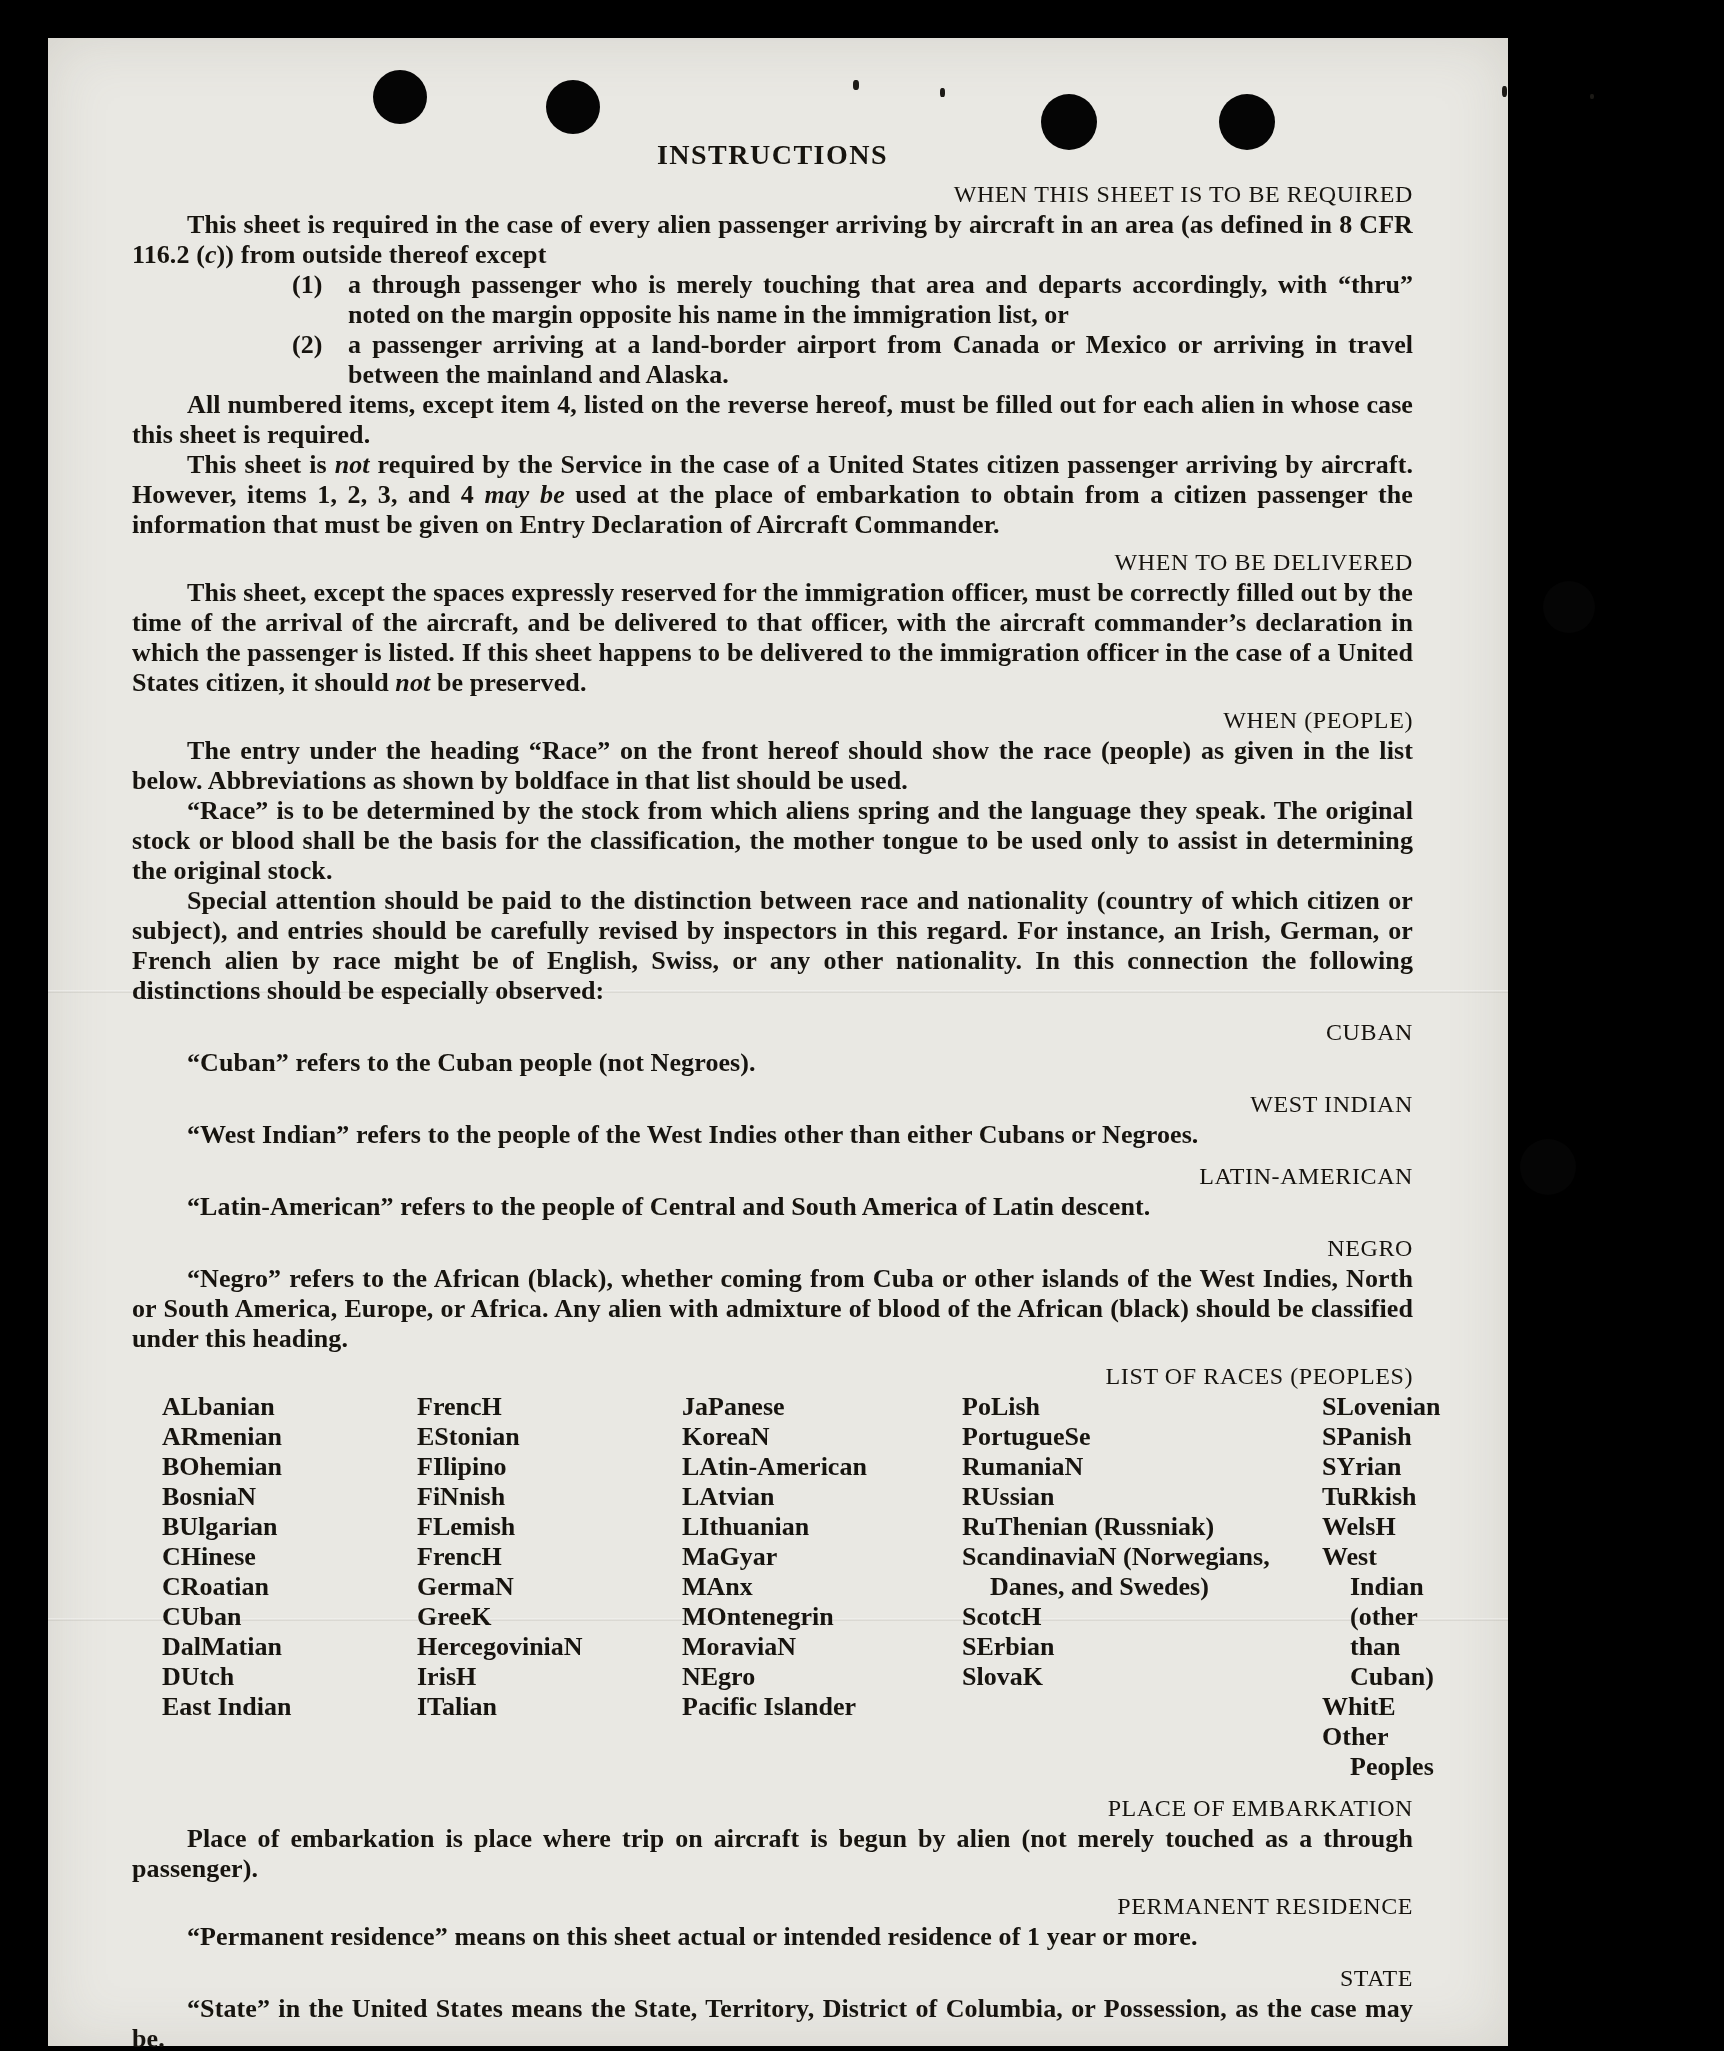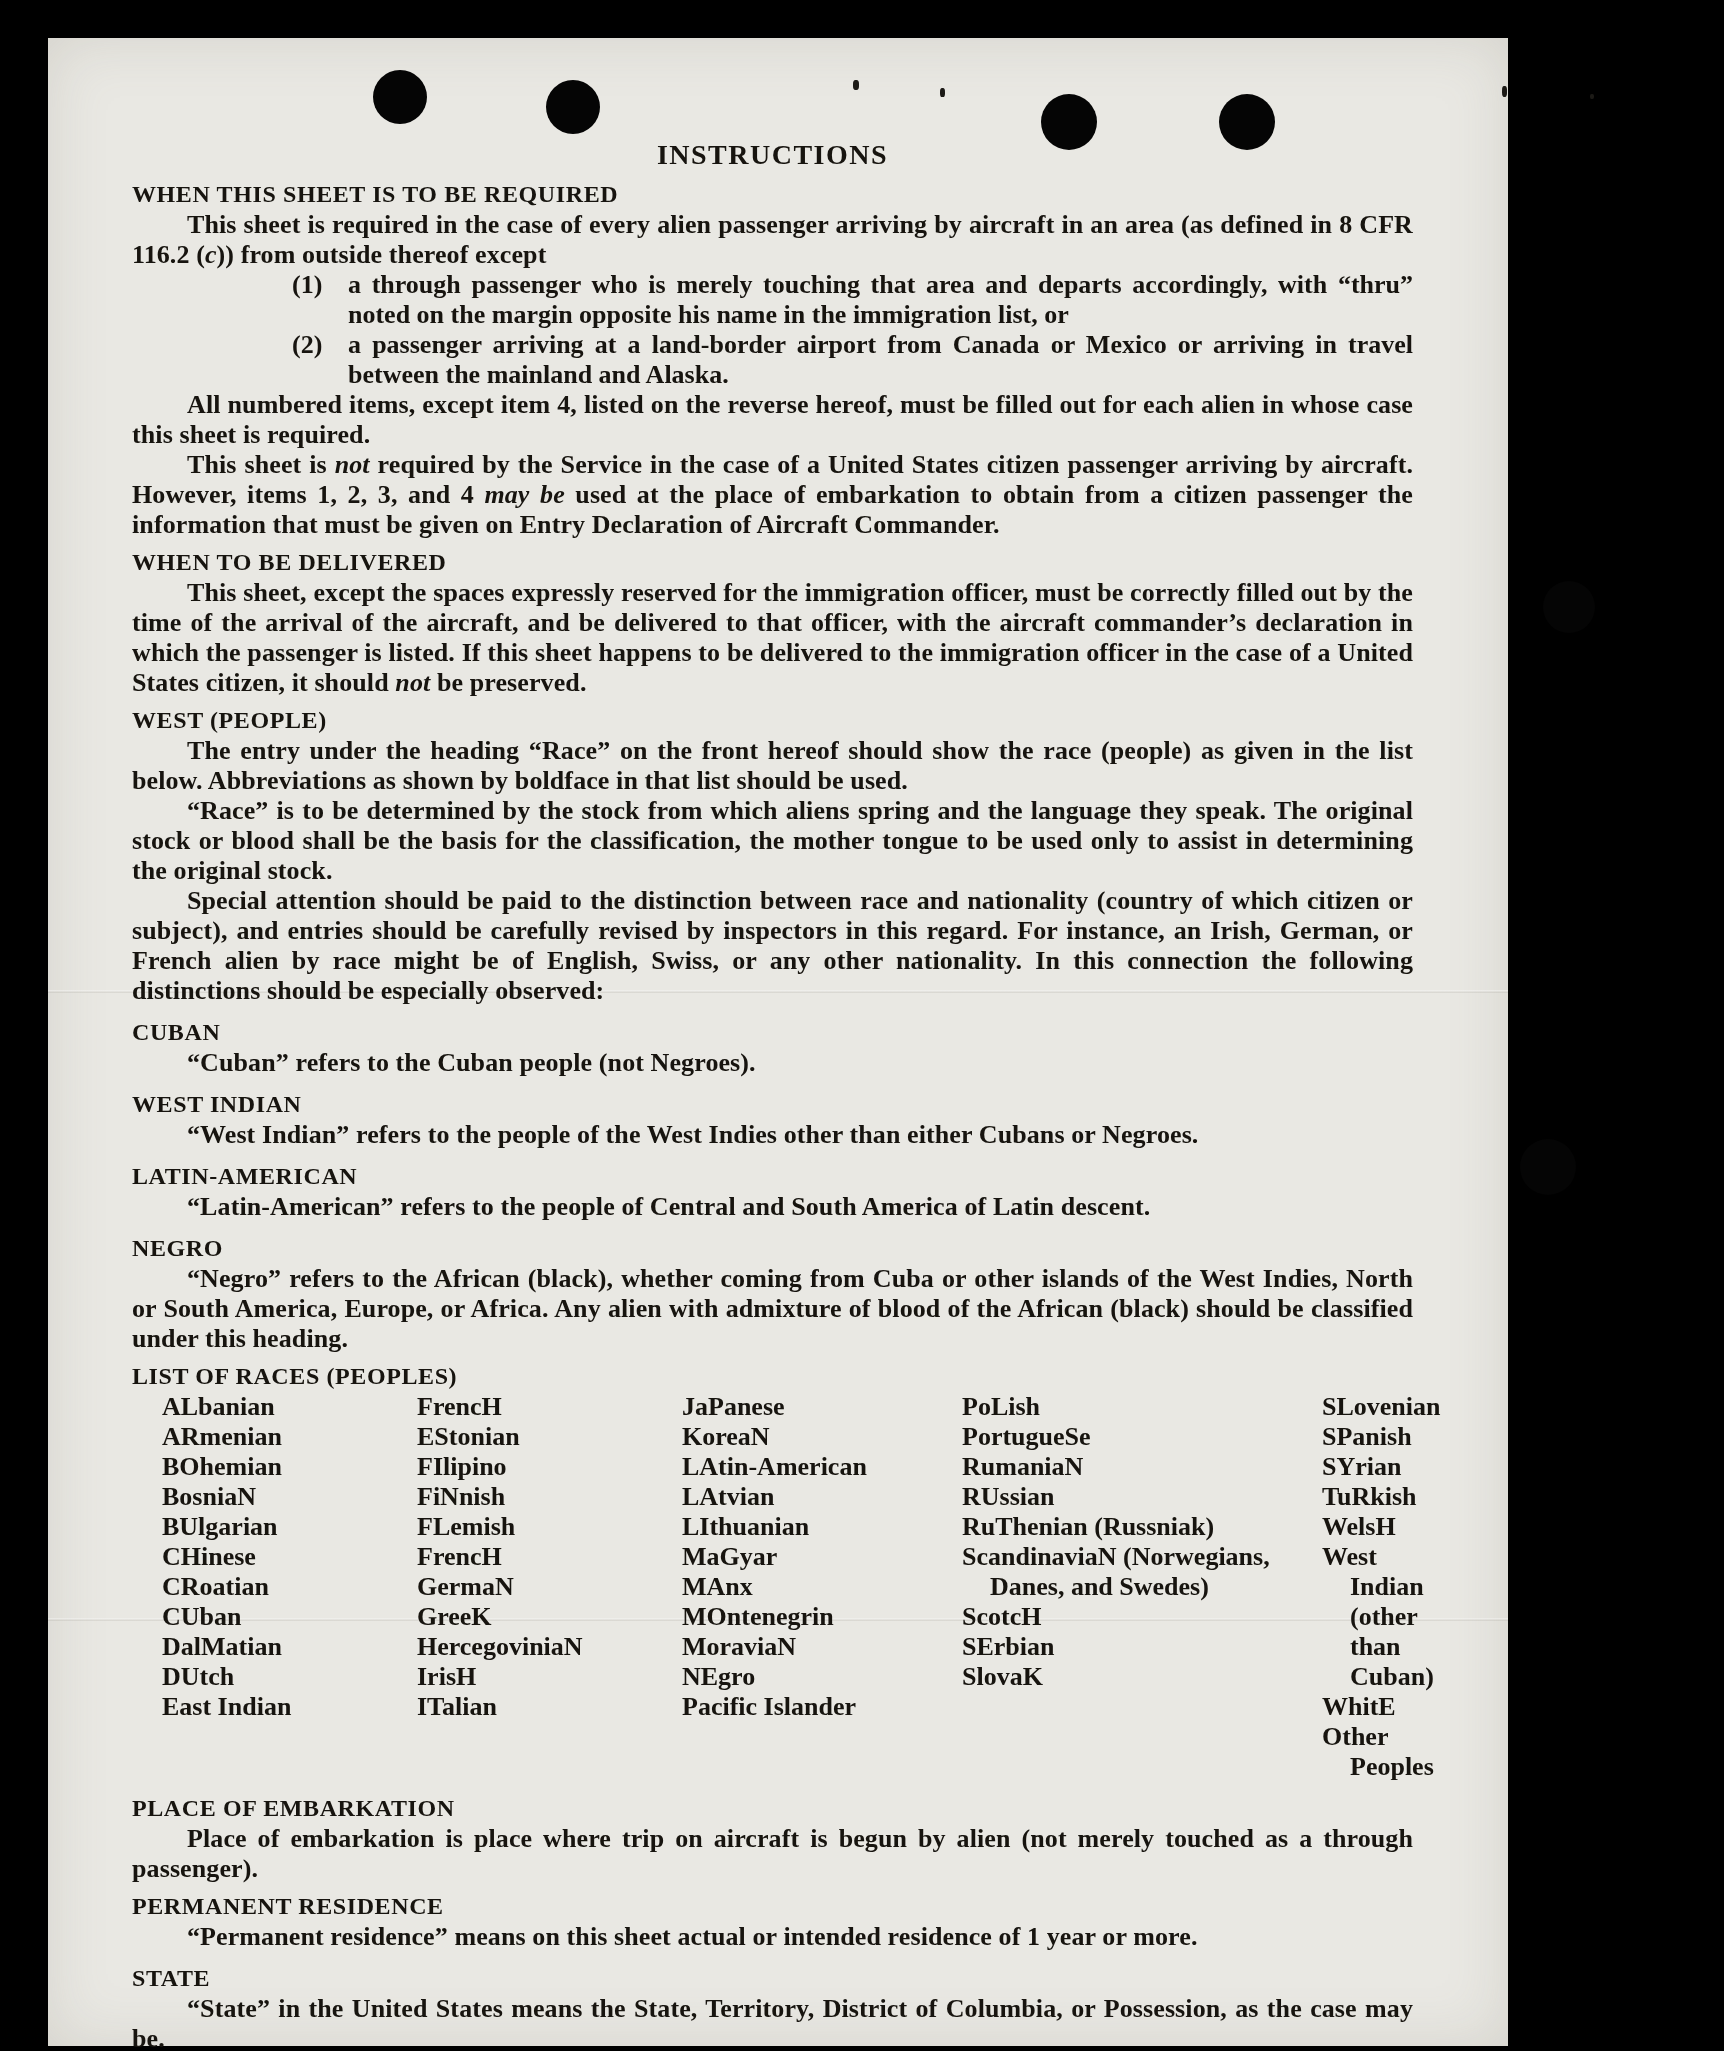--- a/index.html
+++ b/index.html
@@ -26,23 +26,23 @@
     font-weight: 700;
     font-size: 26px;
     line-height: 30px;
   }
   .doc-title {
     margin: 0; text-align: center;
     font-size: 28px; line-height: 34px; letter-spacing: 1.5px;
     font-weight: 700;
   }
   h2.sec {
-    margin: 8px 0 2px; text-align: left;
+    margin: 8px 0 2px; text-align: right;
     font-size: 24px; line-height: 28px; letter-spacing: 0.6px;
-    font-weight: 700;
+    font-weight: 400;
   }
   h2.spaced { margin-top: 12px; }
   p.bp {
     margin: 0; text-align: justify; text-indent: 55px;
     letter-spacing: 0.1px;
   }
   .num-item { display: flex; margin-left: 160px; text-align: justify; }
   .num-item .num { flex: none; width: 56px; }
   .num-item .num-text { flex: 1; }
   .races-grid { display: flex; margin-left: 30px; }
@@ -90,21 +90,21 @@
       <span class="num-text">a passenger arriving at a land-border airport from Canada or Mexico or arriving in travel between the mainland and Alaska.</span>
     </div>
 
     <p class="bp">All numbered items, except item 4, listed on the reverse hereof, must be filled out for each alien in whose case this sheet is required.</p>
 
     <p class="bp"><span>This sheet is </span><i>not</i><span> required by the Service in the case of a United States citizen passenger arriving by aircraft.  However, items 1, 2, 3, and 4 </span><i>may be</i><span> used at the place of embarkation to obtain from a citizen passenger the information that must be given on Entry Declaration of Aircraft Commander.</span></p>
 
     <h2 class="sec">WHEN TO BE DELIVERED</h2>
     <p class="bp"><span>This sheet, except the spaces expressly reserved for the immigration officer, must be correctly filled out by the time of the arrival of the aircraft, and be delivered to that officer, with the aircraft commander’s declaration in which the passenger is listed.  If this sheet happens to be delivered to the immigration officer in the case of a United States citizen, it should </span><i>not</i><span> be preserved.</span></p>
 
-    <h2 class="sec">WEST (PEOPLE)</h2>
+    <h2 class="sec">WHEN (PEOPLE)</h2>
     <p class="bp"><span>The entry under the heading “Race” on the front hereof should show the race (people) as given in the list below.  Abbreviations as shown by </span><b class="bf">boldface</b><span> in that list should be used.</span></p>
     <p class="bp">“Race” is to be determined by the stock from which aliens spring and the language they speak.  The original stock or blood shall be the basis for the classification, the mother tongue to be used only to assist in determining the original stock.</p>
     <p class="bp">Special attention should be paid to the distinction between race and nationality (country of which citizen or subject), and entries should be carefully revised by inspectors in this regard.  For instance, an Irish, German, or French alien by race might be of English, Swiss, or any other nationality.  In this connection the following distinctions should be especially observed:</p>
 
     <h2 class="sec spaced">CUBAN</h2>
     <p class="bp">“Cuban” refers to the Cuban people (not Negroes).</p>
 
     <h2 class="sec spaced">WEST INDIAN</h2>
     <p class="bp">“West Indian” refers to the people of the West Indies other than either Cubans or Negroes.</p>
 

